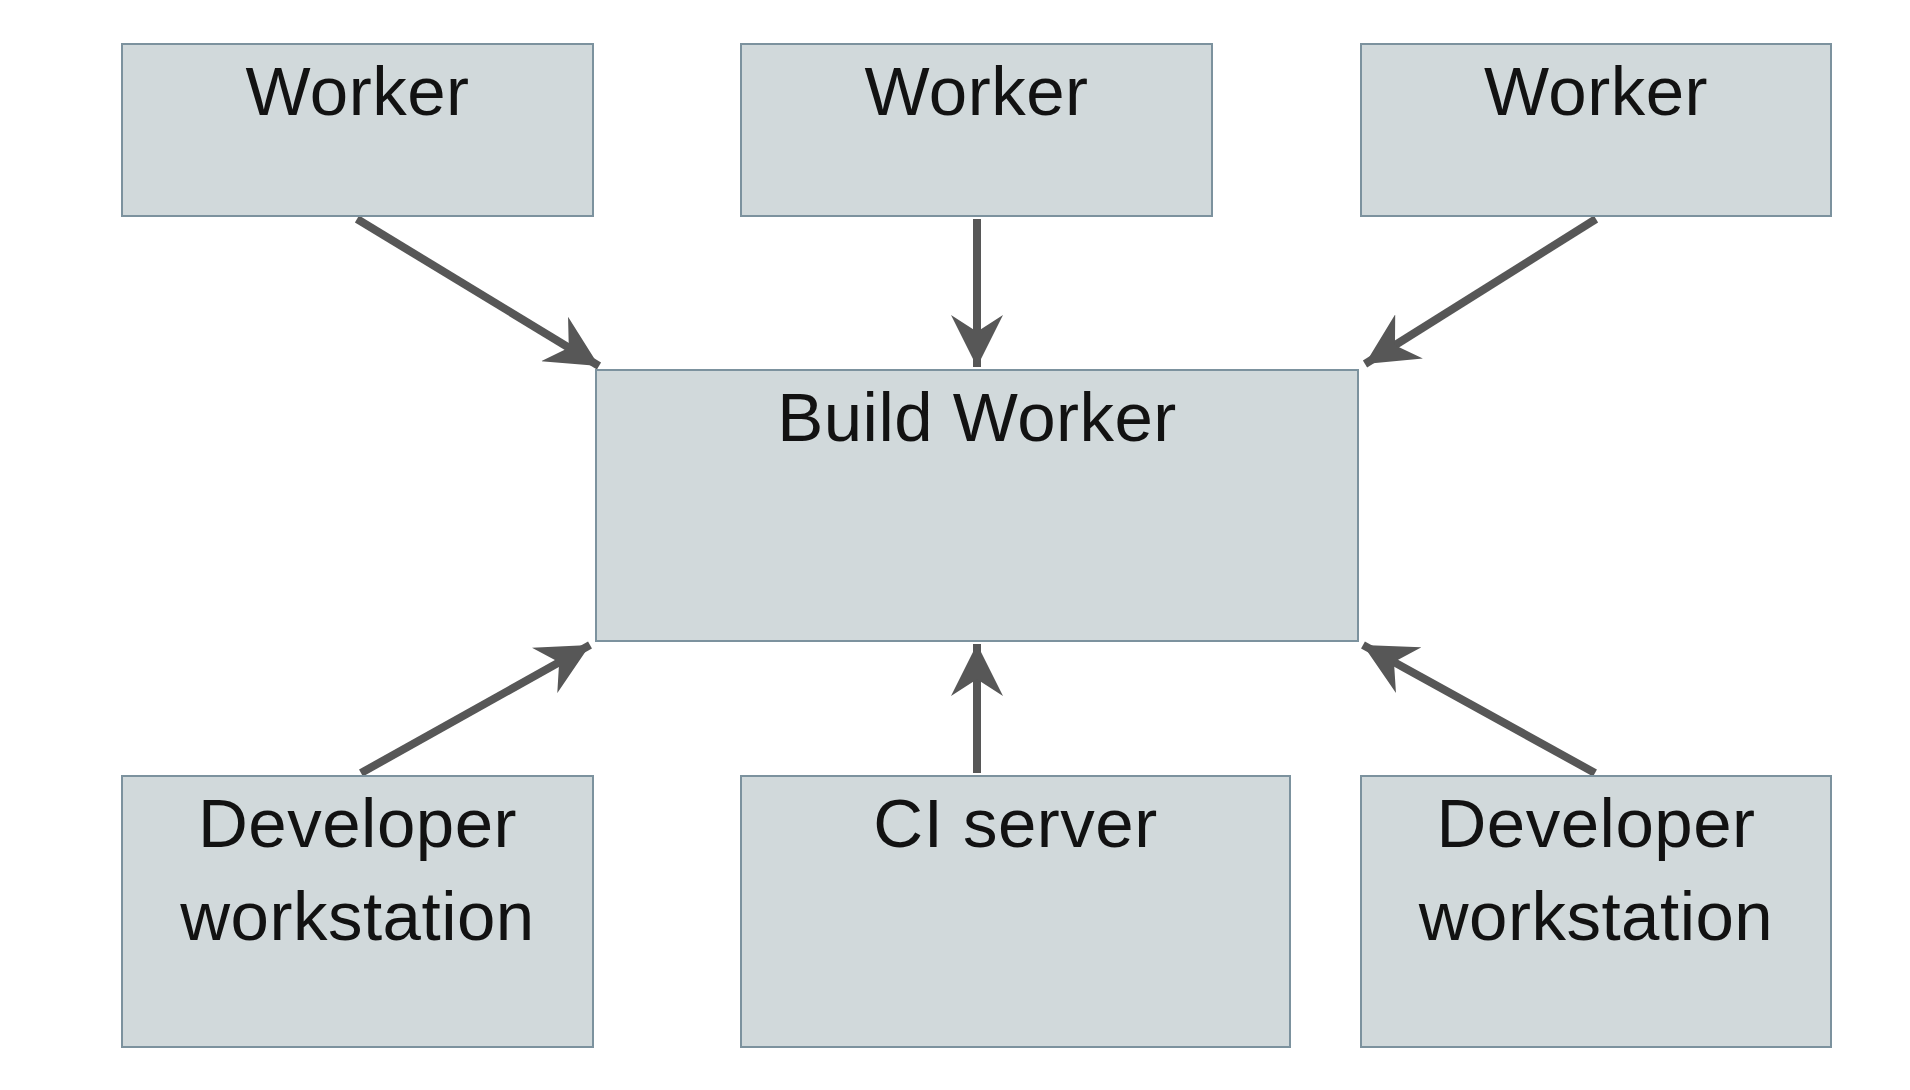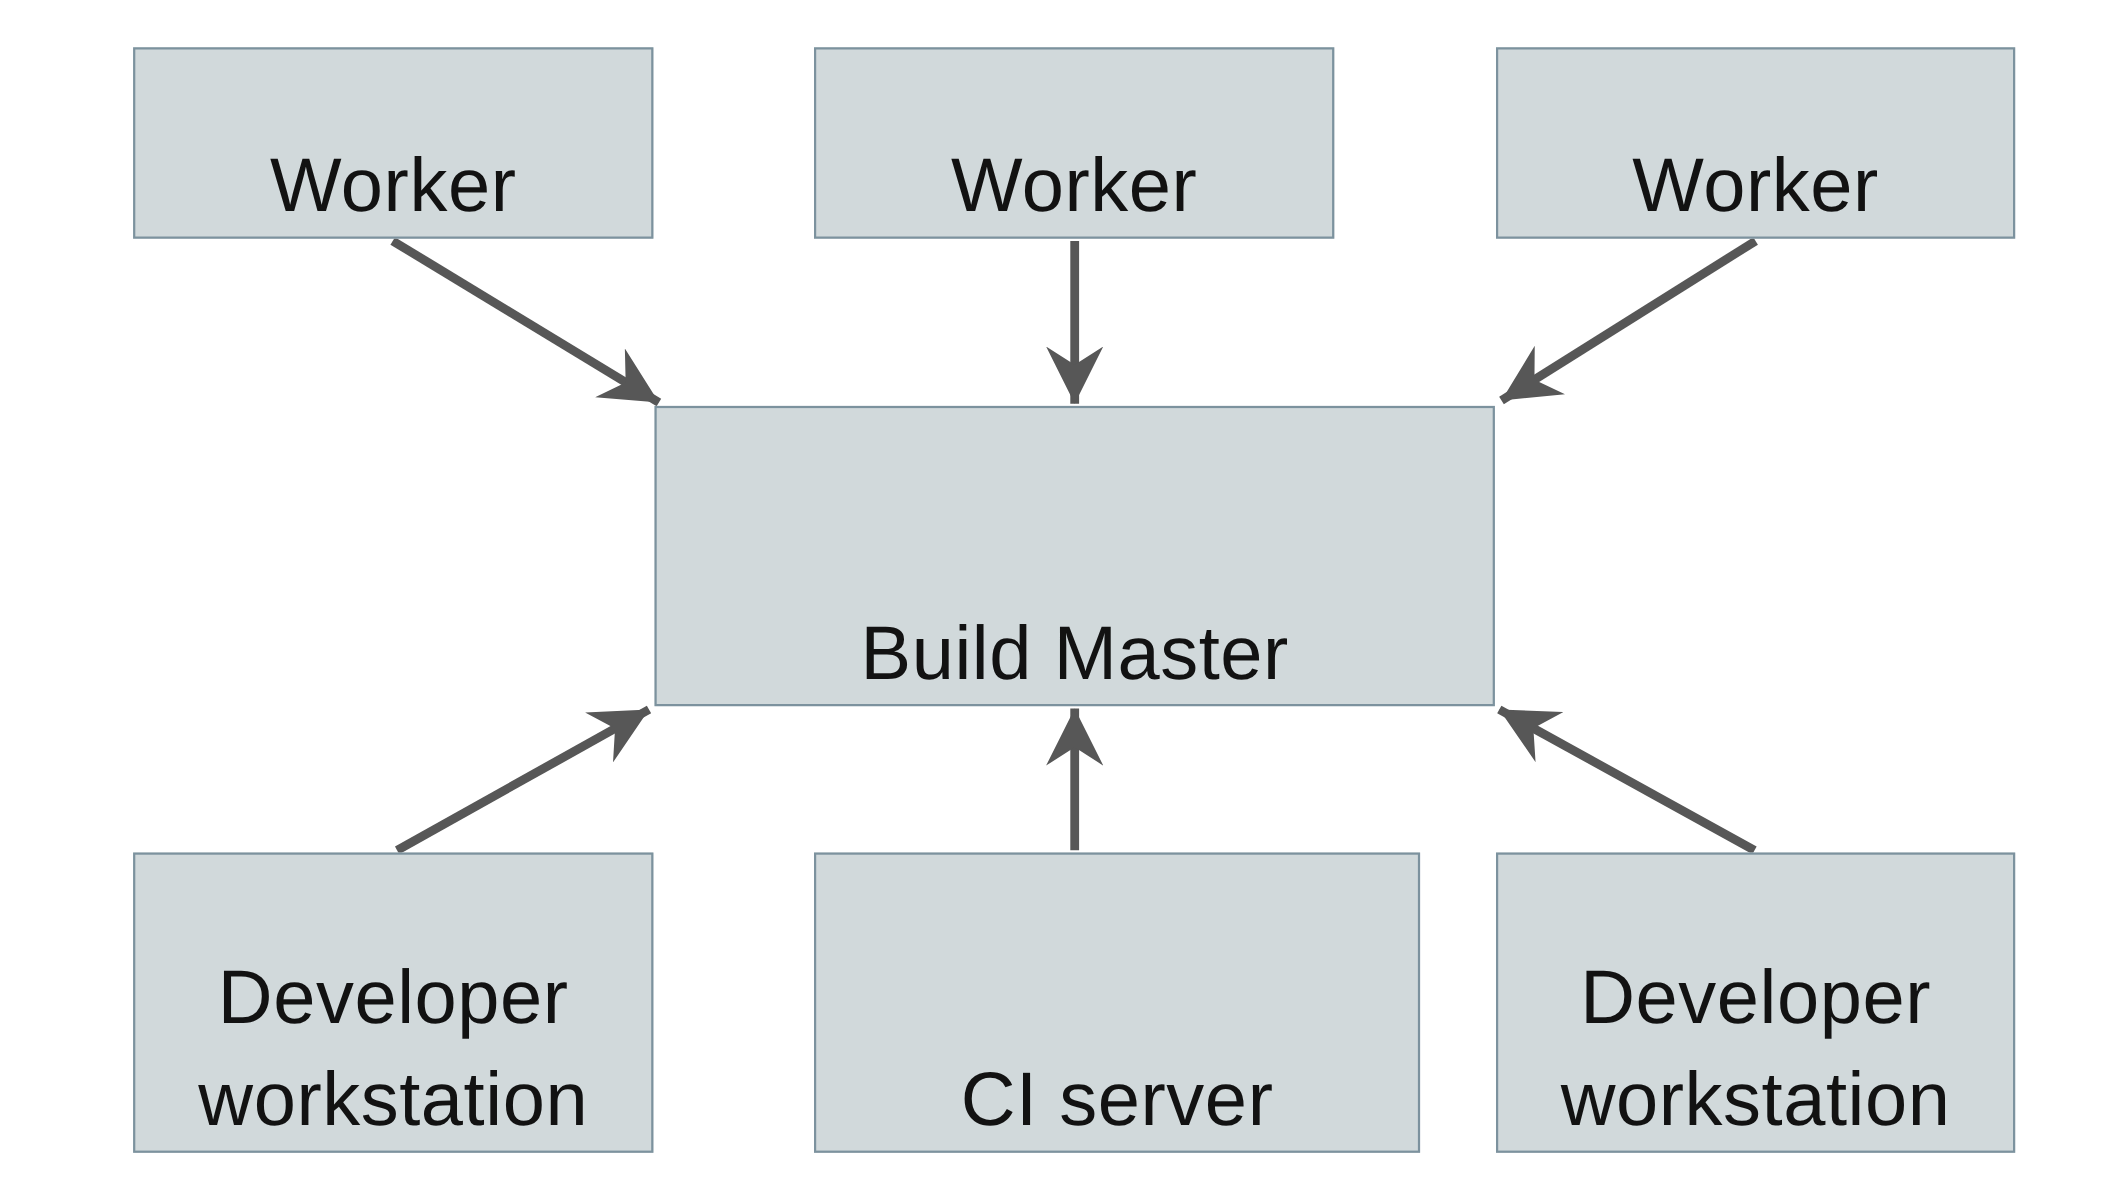--- a/index.html
+++ b/index.html
@@ -14,21 +14,21 @@
   body{font-family:"Liberation Sans", sans-serif;}
   .canvas{position:relative;width:1910px;height:1090px;background:var(--background);}
   .edges{position:absolute;left:0;top:0;width:1910px;height:1090px;pointer-events:none;}
   .arrow-line{stroke:var(--arrow);stroke-width:8;fill:none;}
   .arrowhead{fill:var(--arrow);}
   .node{
     position:absolute;
     background:var(--node-fill);
     border:2px solid var(--node-border);
     display:flex;
-    align-items:flex-end;
+    align-items:flex-start;
     justify-content:center;
     text-align:center;
   }
   .node .label{
     font-size:69px;
     line-height:1.35;
     color:var(--text);
     padding:0 10px;
     letter-spacing:0.5px;
   }
@@ -58,21 +58,21 @@
 
   <div class="node" style="left:740px;top:43px;width:473px;height:174px;">
     <span class="label">Worker</span>
   </div>
 
   <div class="node" style="left:1360px;top:43px;width:472px;height:174px;">
     <span class="label">Worker</span>
   </div>
 
   <div class="node" style="left:595px;top:369px;width:764px;height:273px;">
-    <span class="label">Build Master</span>
+    <span class="label">Build Worker</span>
   </div>
 
   <div class="node" style="left:121px;top:775px;width:473px;height:273px;">
     <span class="label">Developer workstation</span>
   </div>
 
   <div class="node" style="left:740px;top:775px;width:551px;height:273px;">
     <span class="label">CI server</span>
   </div>
 

